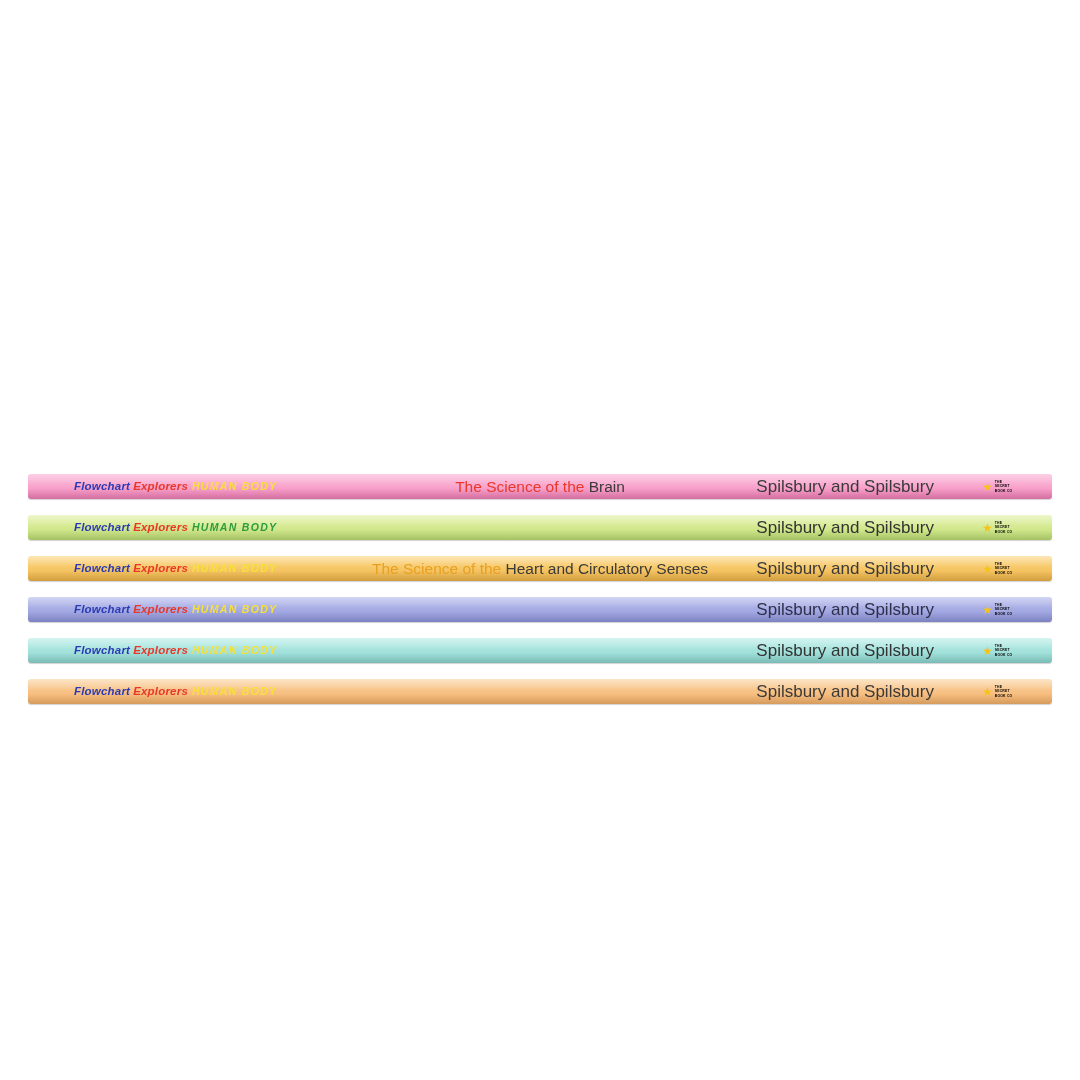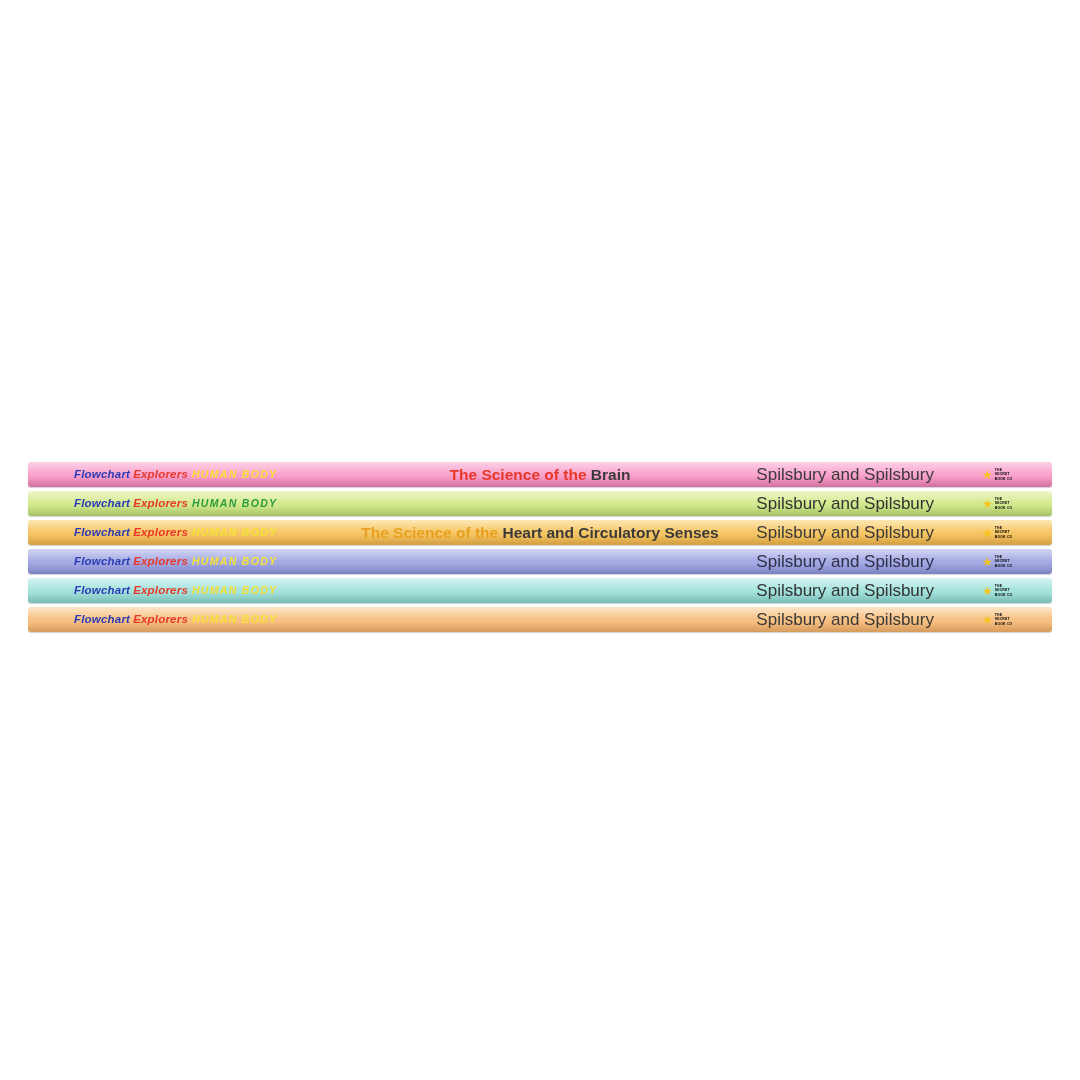--- a/index.html
+++ b/index.html
@@ -20,21 +20,21 @@
     top: 458px;
     width: 1080px;
   }
 
   .spine {
     position: relative;
     display: flex;
     align-items: center;
     box-sizing: border-box;
     width: 1024px;
-    margin: 4px auto;
+    margin: 16px auto;
     height: 25px;
     border-radius: 3px;
     overflow: hidden;
     box-shadow: 0 1px 1px rgba(0,0,0,0.18);
     padding-left: 48px;
   }
 
   
   .spine + .spine { margin-top: 1px; }
 
@@ -71,21 +71,20 @@
     font-size: 10.5px;
   }
 
   .title {
     position: absolute;
     left: 0; right: 0;
     text-align: center;
     font-size: 15.5px;
     line-height: 1;
     white-space: nowrap;
-    font-weight: bold;
   }
   .title .pre { font-style: normal; }
   .title .main { }
 
   .authors {
     position: absolute;
     right: 118px;
     white-space: nowrap;
     font-size: 17px;
     line-height: 1;

